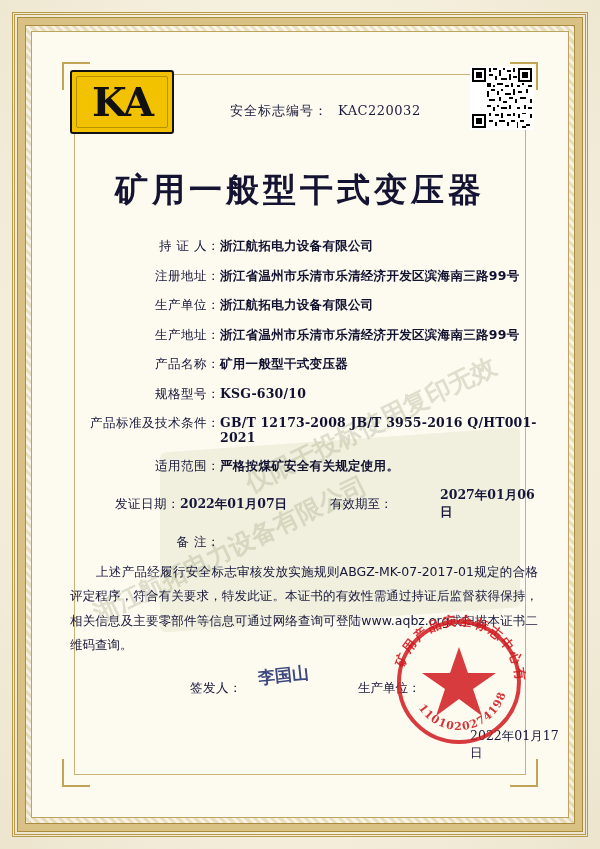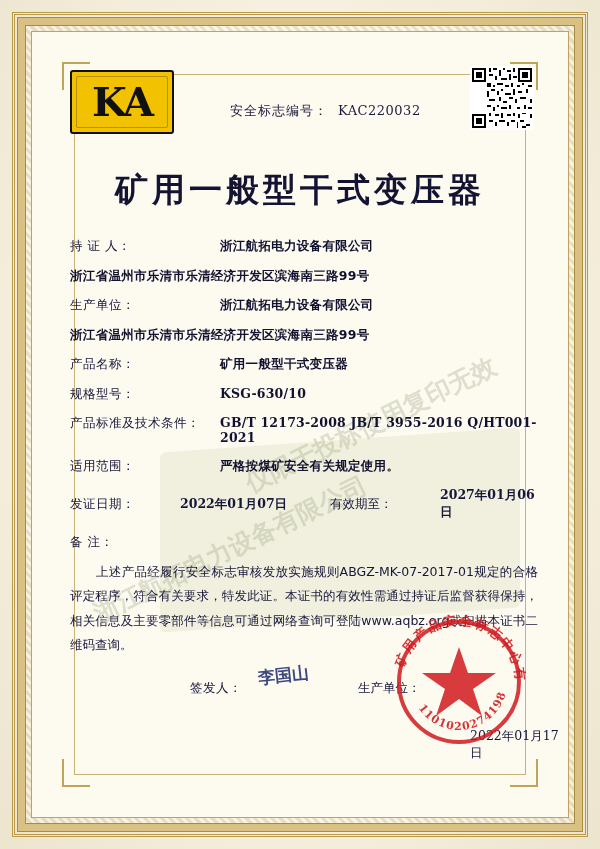--- a/index.html
+++ b/index.html
@@ -93,21 +93,21 @@
   .fields{
     position:absolute;left:30px;right:20px;top:198px;
   }
   .row{
     display:flex;align-items:flex-start;
     margin-bottom:12.5px;
     font-size:12.5px;color:#16163a;
   }
   .row .k{
     width:150px;flex:0 0 150px;
-    color:#16163a;letter-spacing:.5px;
+    color:#16163a;letter-spacing:.5px;text-align:right;
   }
   .row .v{
     flex:1;
     font-weight:bold;
     color:#111130;
     letter-spacing:.3px;
   }
   .row .v.mono{
     font-family:"DejaVu Serif","Liberation Serif",serif;
     letter-spacing:.2px;
@@ -301,27 +301,29 @@
     </div>
 
     <div class="title">矿用一般型干式变压器</div>
 
     <div class="fields">
       <div class="row">
         <div class="k">持 证 人：</div>
         <div class="v">浙江航拓电力设备有限公司</div>
       </div>
       <div class="row">
+        <div class="k">注册地址：</div>
         <div class="v">浙江省温州市乐清市乐清经济开发区滨海南三路99号</div>
       </div>
       <div class="row">
         <div class="k">生产单位：</div>
         <div class="v">浙江航拓电力设备有限公司</div>
       </div>
       <div class="row">
+        <div class="k">生产地址：</div>
         <div class="v">浙江省温州市乐清市乐清经济开发区滨海南三路99号</div>
       </div>
       <div class="row">
         <div class="k">产品名称：</div>
         <div class="v">矿用一般型干式变压器</div>
       </div>
       <div class="row">
         <div class="k">规格型号：</div>
         <div class="v mono">KSG-630/10</div>
       </div>

